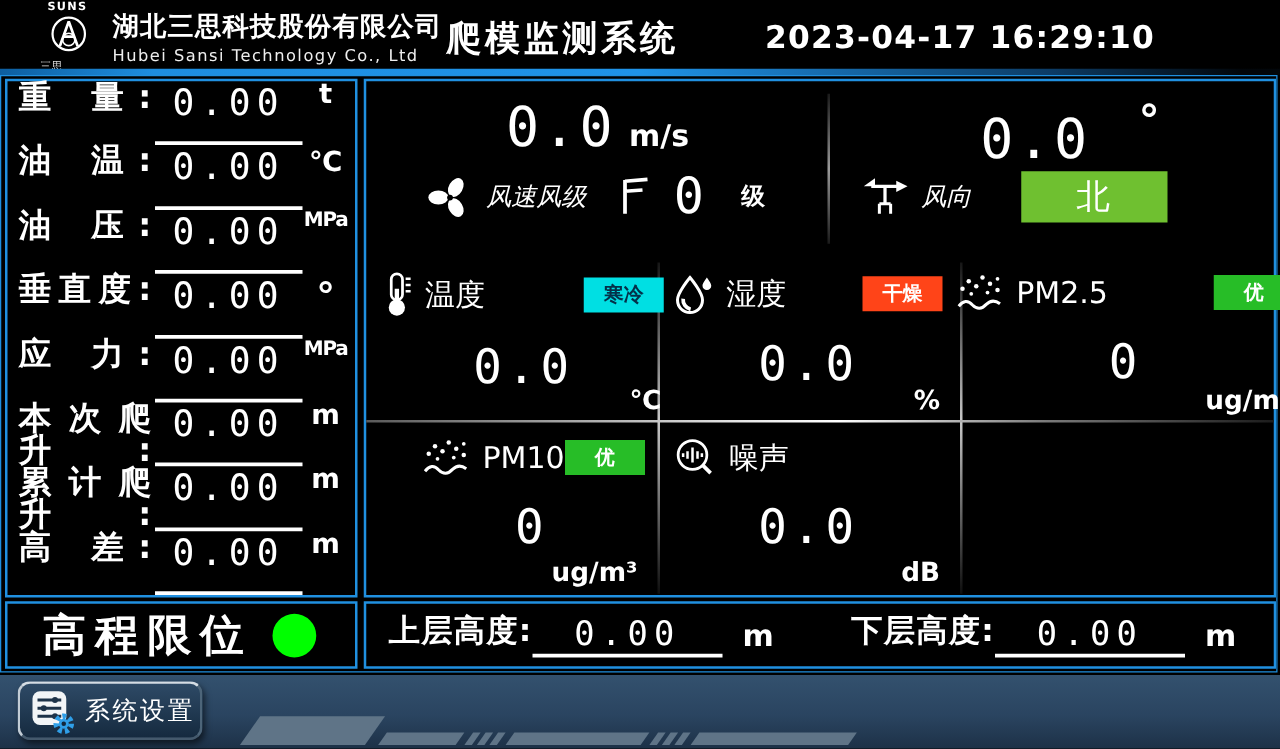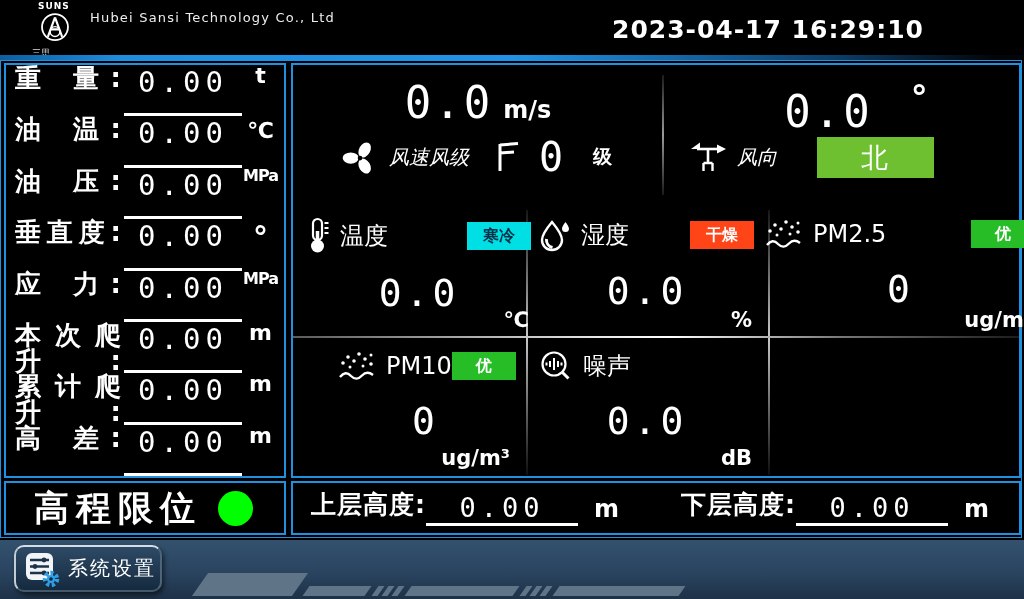--- a/index.html
+++ b/index.html
@@ -110,22 +110,24 @@
       <span class="icon">
         <svg width="40" height="34" viewBox="0 0 44 38">
           <circle cx="22" cy="18" r="14.5" stroke="#fff" stroke-width="2" fill="none"></circle>
           <path d="M22 7 L14 29 M22 7 L30 29 M16.5 20.5 H27.5" stroke="#fff" stroke-width="2.4" fill="none"></path>
           <circle cx="22" cy="23" r="5.5" stroke="#fff" stroke-width="1.4" fill="none"></circle>
         </svg>
       </span>
       <div class="logo-bottom">三思</div>
     </div>
     <div class="company">
+      <div class="company-cn">湖北三思科技股份有限公司</div>
       <div class="company-en">Hubei Sansi Technology Co., Ltd</div>
     </div>
+    <div class="title">爬模监测系统</div>
     <div class="datetime">2023-04-17 16:29:10</div>
   </div>
   <div class="header-bar"></div>
 
   <div class="content">
     <div class="frame"></div>
 
     <div class="panel" id="panel-metrics">
       <div class="m-row">
         <span class="m-label">重 量:</span>

